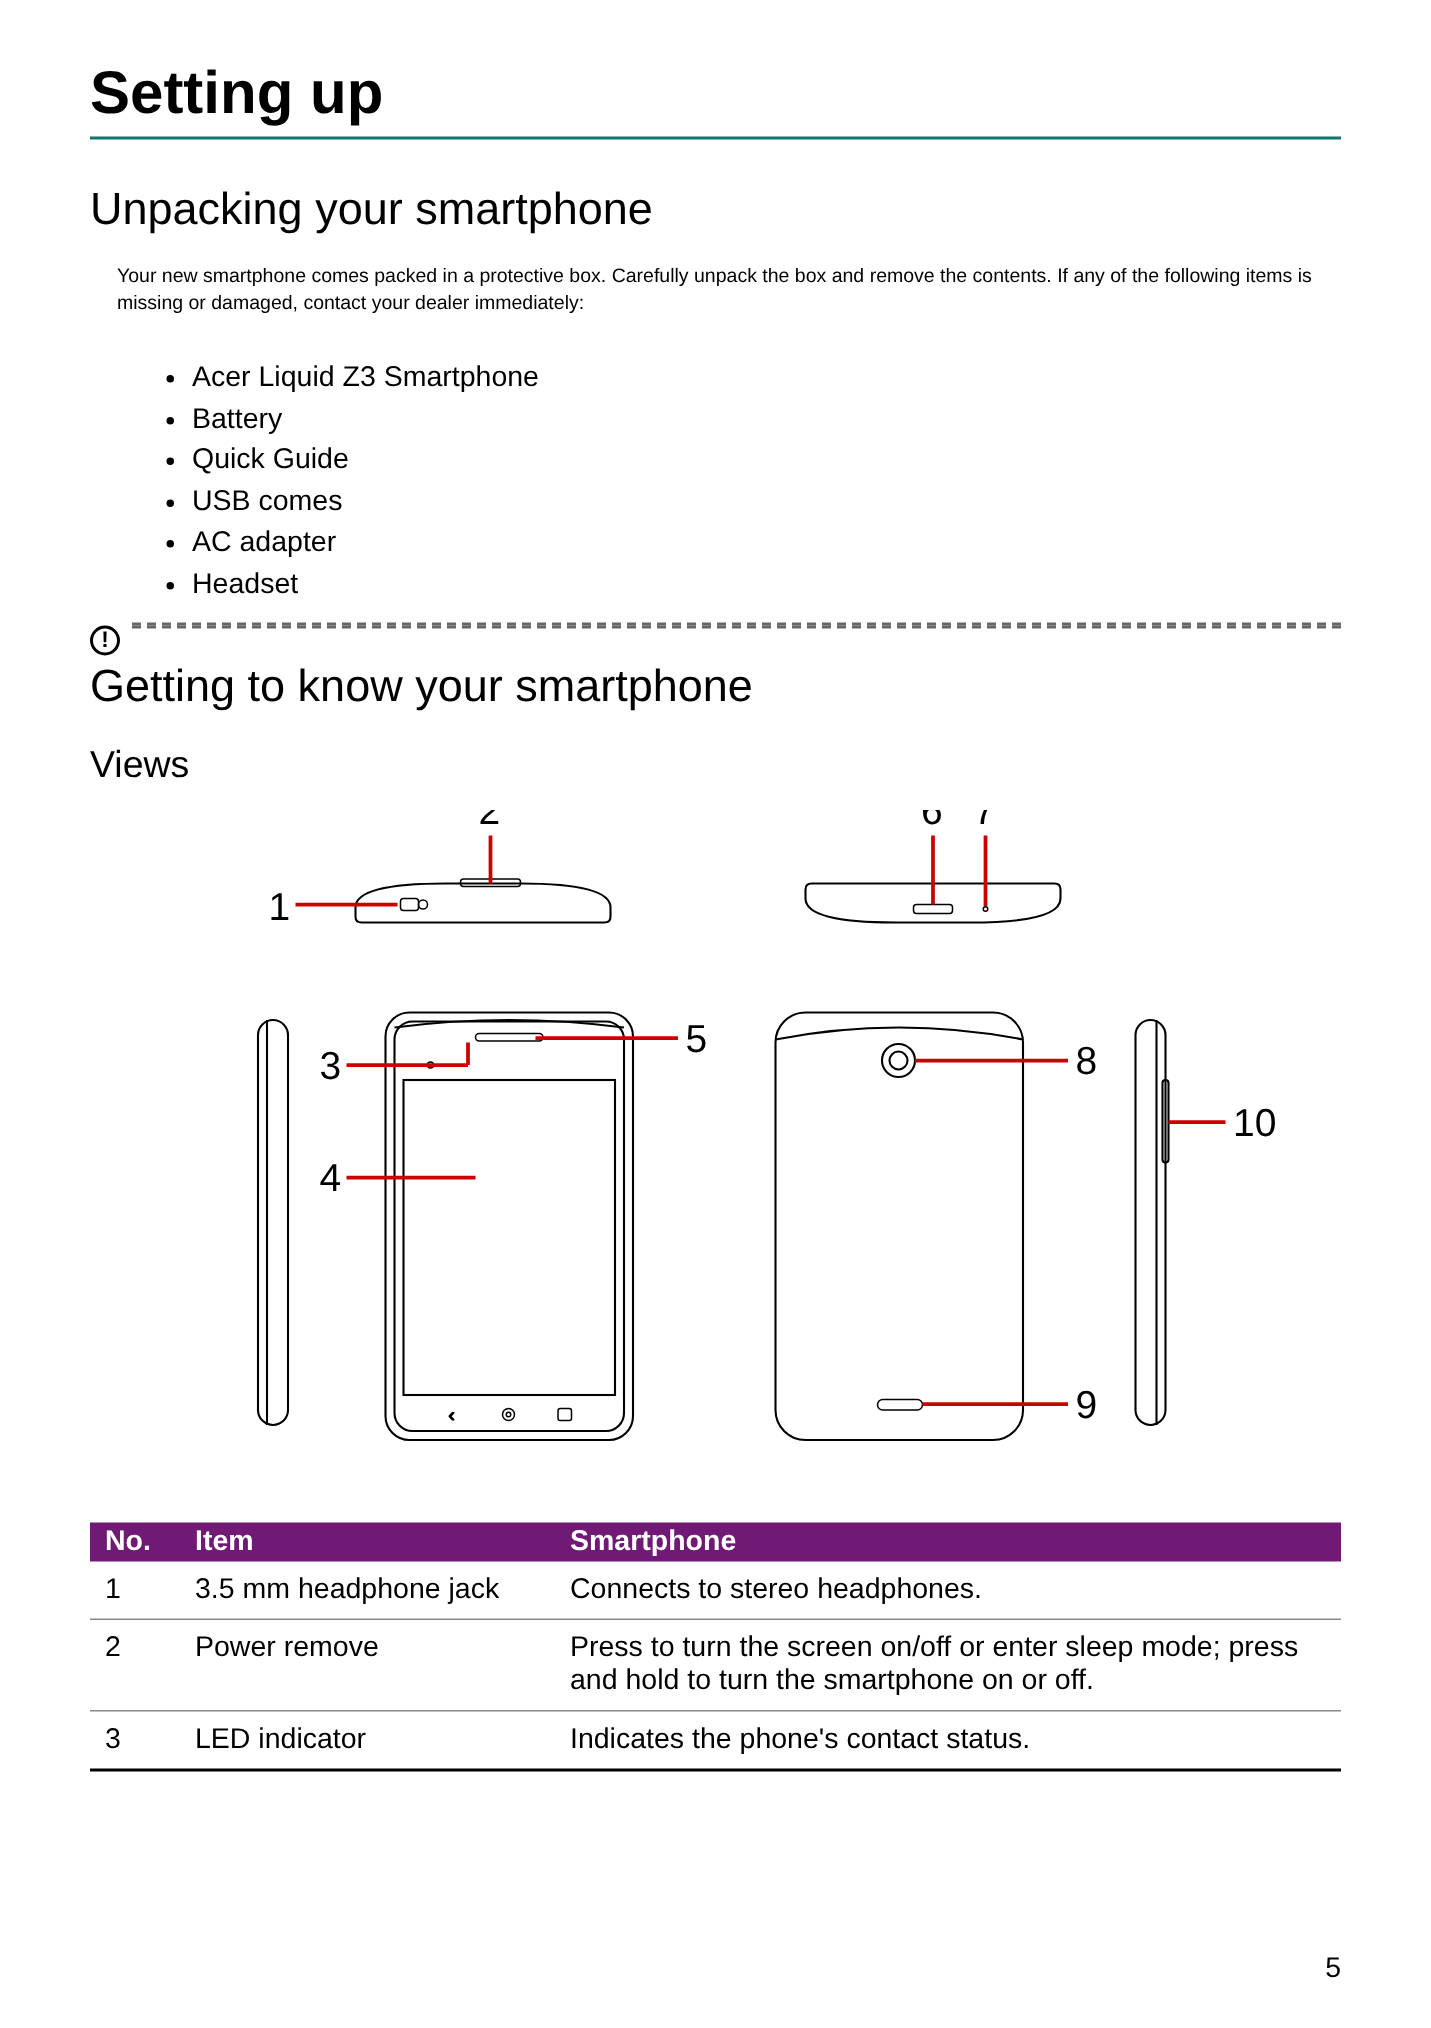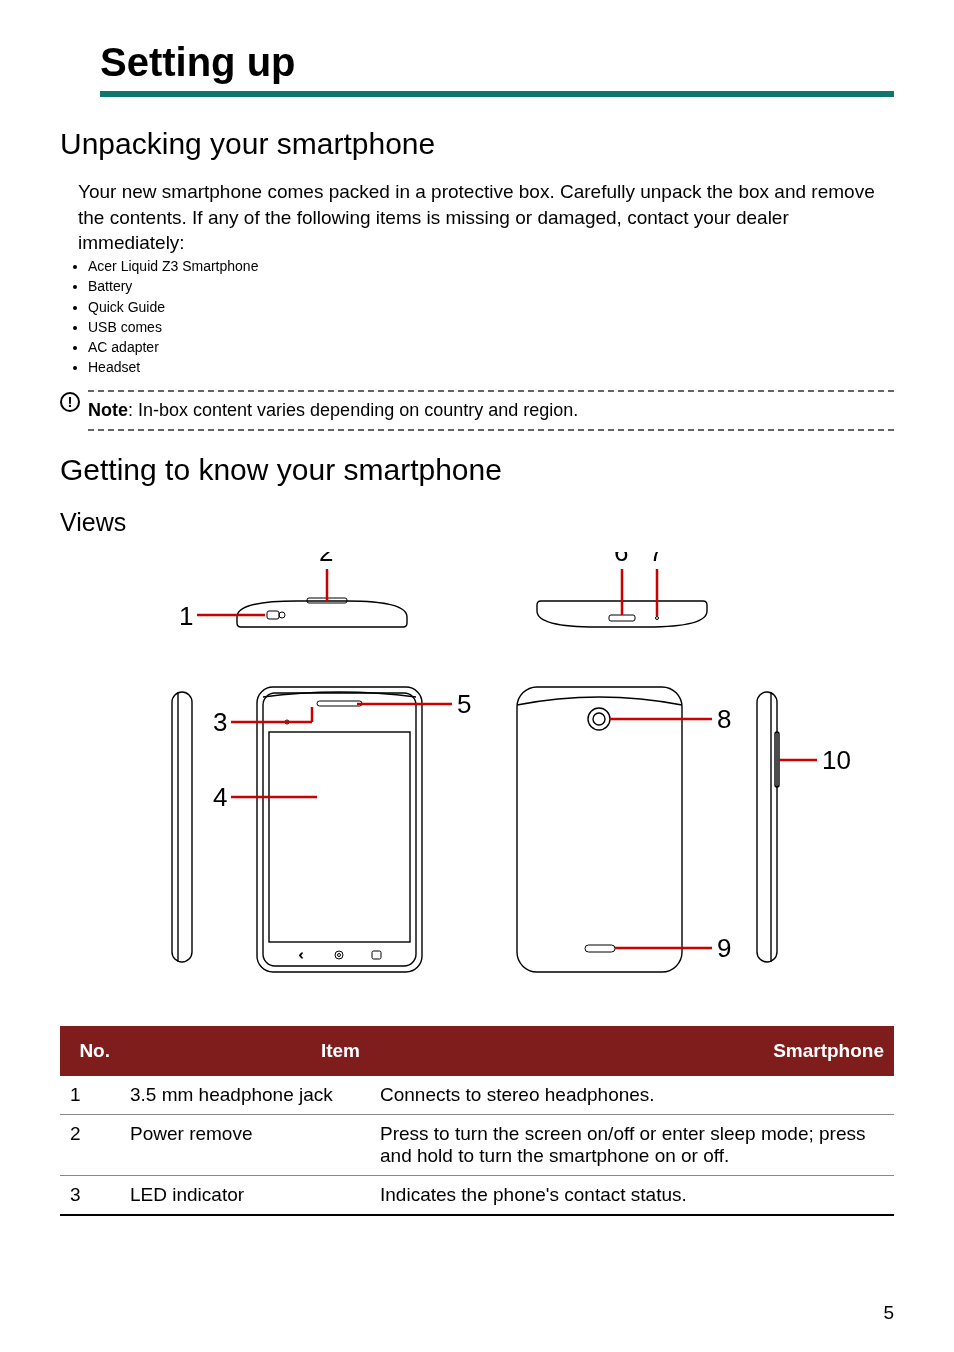--- a/index.html
+++ b/index.html
@@ -8,40 +8,39 @@
     width: 954px;
     height: 1352px;
     padding: 40px 60px 30px 60px;
     color: #000;
     background: #fff;
     position: relative;
   }
   h1 {
     font-size: 40px;
     font-weight: bold;
-    border-bottom: 6px solid #0f766e;
+    border-bottom: 2px solid #0f766e;
     padding-bottom: 6px;
     margin-bottom: 30px;
-    margin-left: 40px;
   }
   h2 {
     font-size: 30px;
     font-weight: normal;
     margin-bottom: 18px;
   }
   .body-text {
-    font-size: 19px;
+    font-size: 13px;
     line-height: 1.35;
     margin-left: 18px;
-    margin-bottom: 0;
+    margin-bottom: 28px;
   }
   ul.box-list {
     list-style: disc;
-    margin-left: 28px;
-    font-size: 14px;
+    margin-left: 68px;
+    font-size: 19px;
     line-height: 1.45;
     margin-bottom: 12px;
   }
   .note-box {
     margin: 10px 0 22px 0;
     position: relative;
   }
   .note-icon {
     position: absolute;
     left: 0;
@@ -94,25 +93,25 @@
     stroke-width: 1;
     fill: none;
   }
   table.spec {
     width: 100%;
     border-collapse: collapse;
     font-size: 19px;
     margin-top: 10px;
   }
   table.spec thead th {
-    background: #7f1d1d;
+    background: #701a75;
     color: #fff;
-    text-align: right;
+    text-align: left;
     font-weight: bold;
-    padding: 14px 10px;
+    padding: 2px 10px;
   }
   table.spec tbody td {
     padding: 8px 10px;
     vertical-align: top;
     border-bottom: 1px solid #888;
   }
   table.spec tbody tr:last-child td {
     border-bottom: 2px solid #000;
   }
   .col-no { width: 60px; }
@@ -138,23 +137,20 @@
   <li>Battery</li>
   <li>Quick Guide</li>
   <li>USB comes</li>
   <li>AC adapter</li>
   <li>Headset</li>
 </ul>
 
 <div class="note-box">
   <div class="note-icon">!</div>
   <div class="note-rule-top"></div>
-  <div class="note-text">
-    <b>Note</b><span>: In-box content varies depending on country and region.</span>
-  </div>
   <div class="note-rule-bot"></div>
 </div>
 
 <h2>Getting to know your smartphone</h2>
 
 <h3>Views</h3>
 
 <div class="diagram-area">
 <svg width="780" height="440" viewBox="0 0 780 440">
 

